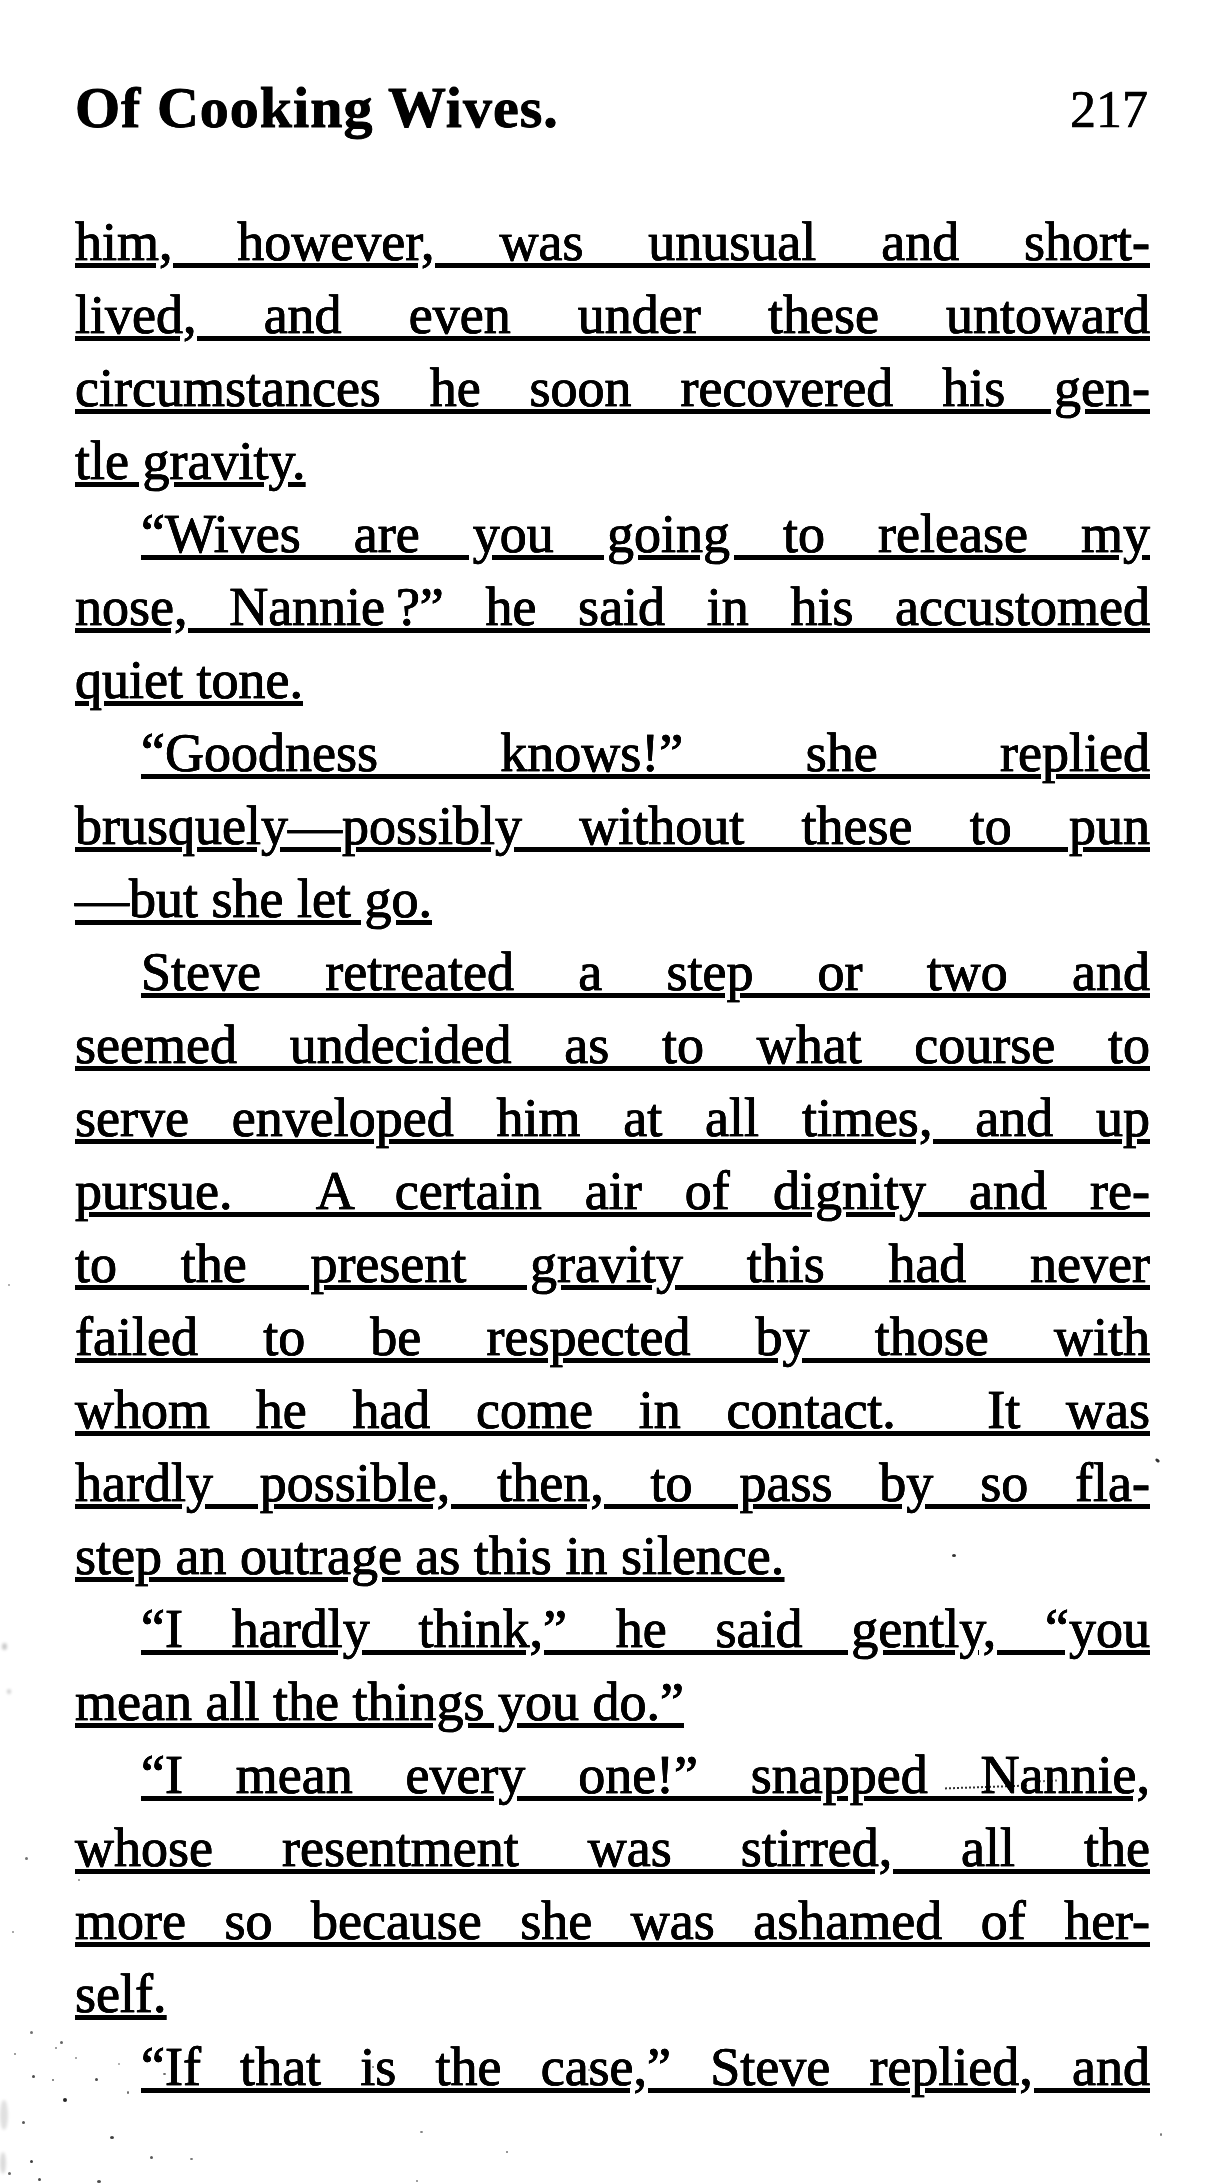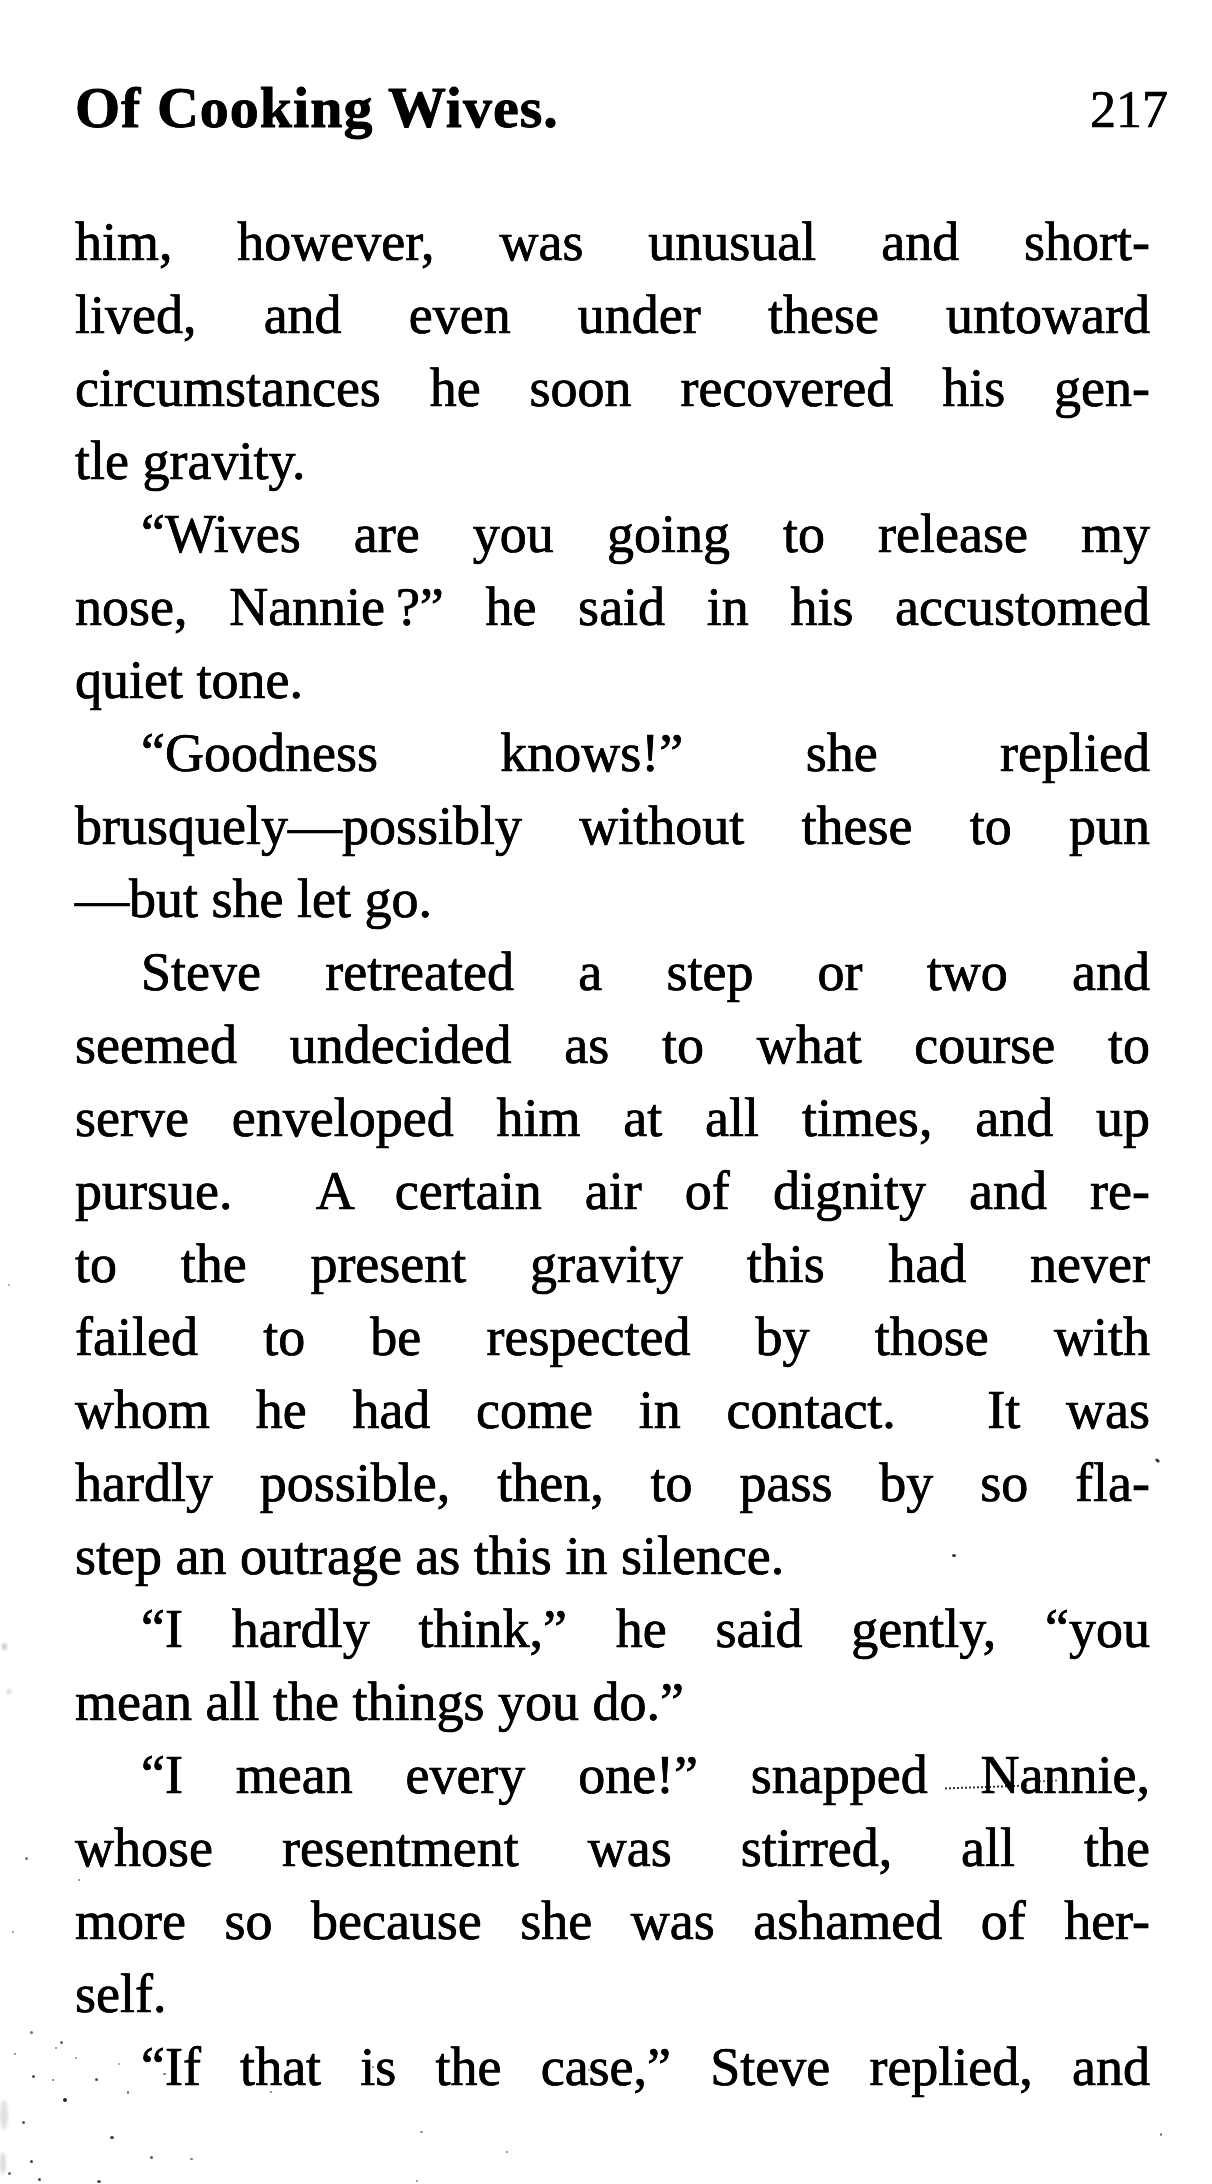--- a/index.html
+++ b/index.html
@@ -13,21 +13,21 @@
     color: #000;
   }
   .page {
     position: absolute;
     inset: 0;
     background: #ffffff;
   }
   .running-header {
     position: absolute;
     left: 75px;
-    right: 44px;
+    right: 64px;
     top: 74px;
     display: flex;
     justify-content: space-between;
     align-items: baseline;
     gap: 12px;
   }
   .header-title {
     font-size: 58px;
     font-weight: bold;
     letter-spacing: 1px;
@@ -37,20 +37,21 @@
   .page-number {
     font-size: 52px;
     -webkit-text-stroke: 0.5px #000;
     text-shadow: 0 0 0.5px #000;
   }
   .body-text {
     position: absolute;
     left: 75px;
     right: 62px;
     top: 206px;
+    text-decoration: underline;
   }
   .ln {
     font-size: 54px;
     line-height: 73px;
     text-align: justify;
     text-align-last: justify;
     -webkit-text-stroke: 0.7px #000;
     text-shadow: 0 0 0.5px #000;
   }
   .ln.end { text-align-last: left; }

